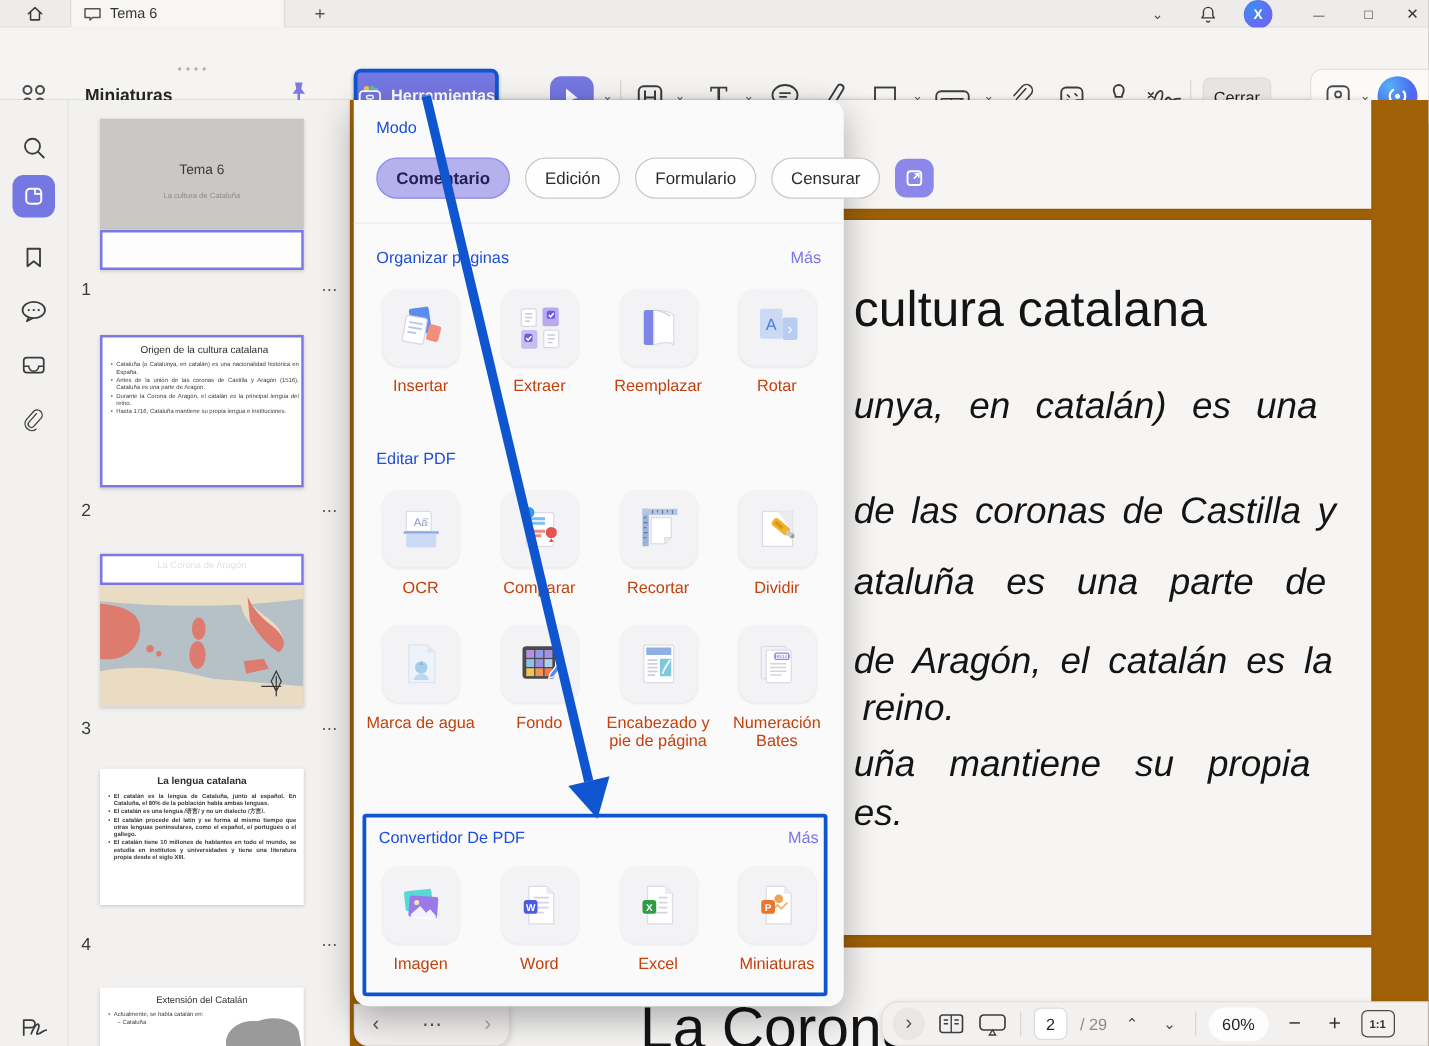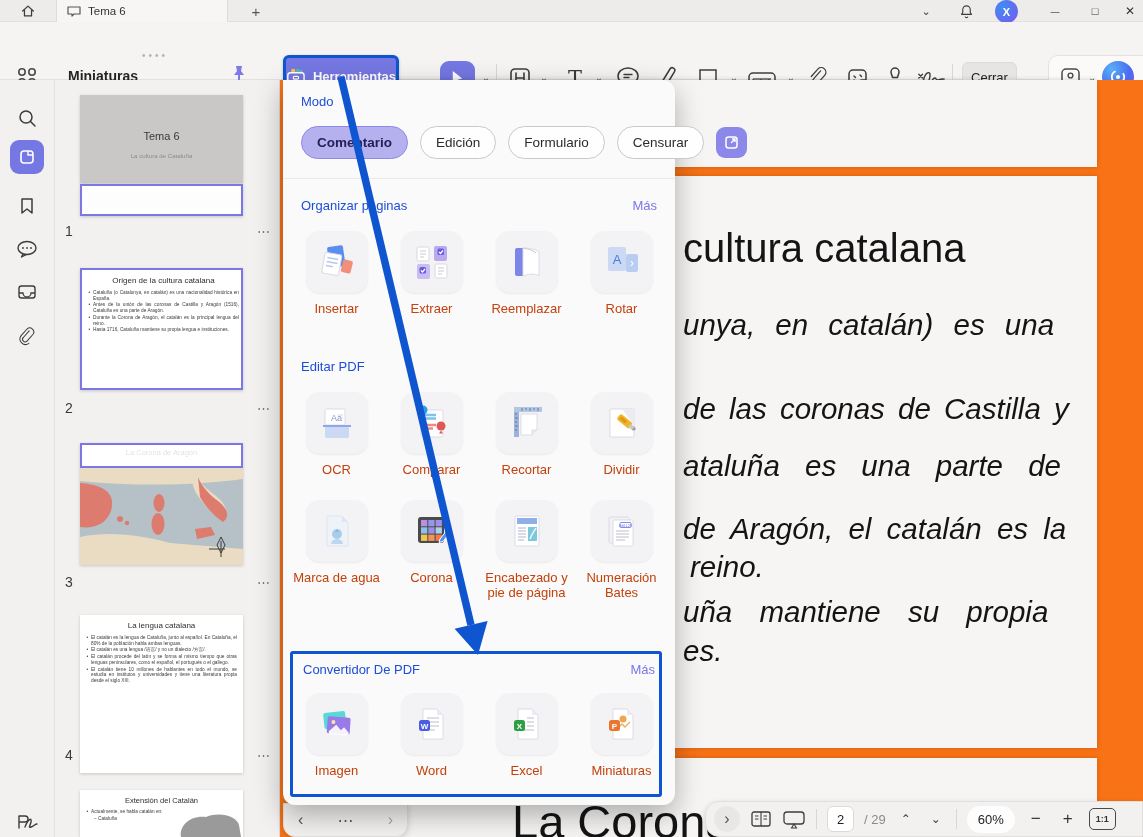--- a/index.html
+++ b/index.html
@@ -56,32 +56,32 @@
   .thumb{left:25px;width:163px;background:#fff;box-shadow:0 1px 3px rgba(0,0,0,.18);}
   .t1{top:15px;height:88px;background:#cac8c7;}
   .t1-title{width:100%;top:35px;text-align:center;font-size:11px;color:#3a3a3a;}
   .t1-sub{width:100%;top:56px;text-align:center;font-size:9px;color:#8b8b8b;transform:scale(.68);}
   .viewrect{left:25px;top:104px;width:163px;height:32px;background:#fdfdfe;border:2px solid #7b78e6;box-shadow:0 1px 3px rgba(0,0,0,.18);}
   .numrow{left:10px;width:205px;height:16px;font-size:14px;color:#3a3a3a;}
   .numrow .dots{position:absolute;right:0;top:1px;color:#555;font-size:13px;}
   .t2{top:188px;height:122px;border:2px solid #7b78e6;}
   .t3{top:363px;height:122px;}
   .t3-titlebox{left:25px;top:363px;width:163px;height:25px;background:rgba(255,255,255,.85);border:2px solid #7b78e6;z-index:3;}
-  .t4{top:535px;height:158px;}
+  .t4{top:535px;height:109px;font-weight:bold;}
   .t5{top:710px;height:47px;}
   .slide-inner{position:absolute;left:6px;top:3px;width:302px;transform:scale(.5);transform-origin:0 0;}
   .slide-title{text-align:center;font-size:16px;color:#2e2e2e;margin:6px 0 8px 0;}
   .slide-body{font-size:9.5px;line-height:11.5px;color:#3c3c3c;text-align:justify;}
   .bullet{padding-left:10px;position:relative;margin-bottom:2px;}
   .bullet::before{content:"•";position:absolute;left:1px;}
   .dashitem{padding-left:16px;}
   .thumb-map{position:absolute;left:0;top:24px;}
 
   
-  .canvas{left:280px;top:80px;width:863px;height:757px;background:#f97316;}
+  .canvas{left:280px;top:80px;width:863px;height:757px;background:#a16207;}
   .page{left:110px;width:707px;background:#f6f5f4;box-shadow:0 0 5px rgba(0,0,0,.18);}
   .p1{top:0;height:87px;}
   .p2{top:96px;height:572px;}
   .p3{top:678px;height:120px;}
   .docline{color:#141414;white-space:nowrap;}
   .doc-title{left:403px;top:146px;font-size:40px;}
   .fs29{font-size:29.5px;font-style:italic;}
   .doc-next{left:232px;top:714px;font-size:47px;}
 
   
@@ -594,21 +594,21 @@
               <rect x="25.6" y="11" width="6.3" height="6.3" fill="#a18fe8"></rect>
           <rect x="11" y="18.3" width="6.3" height="6.3" fill="#8fc1e8"></rect>
               <rect x="18.3" y="18.3" width="6.3" height="6.3" fill="#9a8fe8"></rect>
               <rect x="25.6" y="18.3" width="6.3" height="6.3" fill="#b0cfe8"></rect>
           <rect x="11" y="25.6" width="6.3" height="6.3" fill="#f0c552"></rect>
               <rect x="18.3" y="25.6" width="6.3" height="6.3" fill="#f09552"></rect>
               <rect x="25.6" y="25.6" width="6.3" height="6.3" fill="#f07a52"></rect>
           <path d="M30,30 L37,21 l3,2.5 -7,9 -4,1 z" fill="#5b8df0" stroke="#fff" stroke-width="1"></path>
         </svg>
           </div>
-        <div class="tool-label">Corona</div>
+        <div class="tool-label">Fondo</div>
       </div>
       <div class="tool">
         <div class="tile">
             <svg width="44" height="44" viewBox="0 0 44 44">
           <rect x="10" y="7" width="24" height="30" rx="1.5" fill="#fff" stroke="#dddbe6"></rect>
           <rect x="12" y="9" width="20" height="6" fill="#8fb0e4"></rect>
           <path d="M13,19 h8 M13,22 h8 M13,25 h8 M13,28 h8 M13,31 h6" stroke="#c9cfe0" stroke-width="1.4"></path>
           <rect x="23" y="18" width="9" height="14" fill="#7ec8de"></rect>
               <path d="M25,30 C27,24 30,21 31,19" stroke="#eaf6fa" stroke-width="1.6" fill="none"></path>
         </svg>

